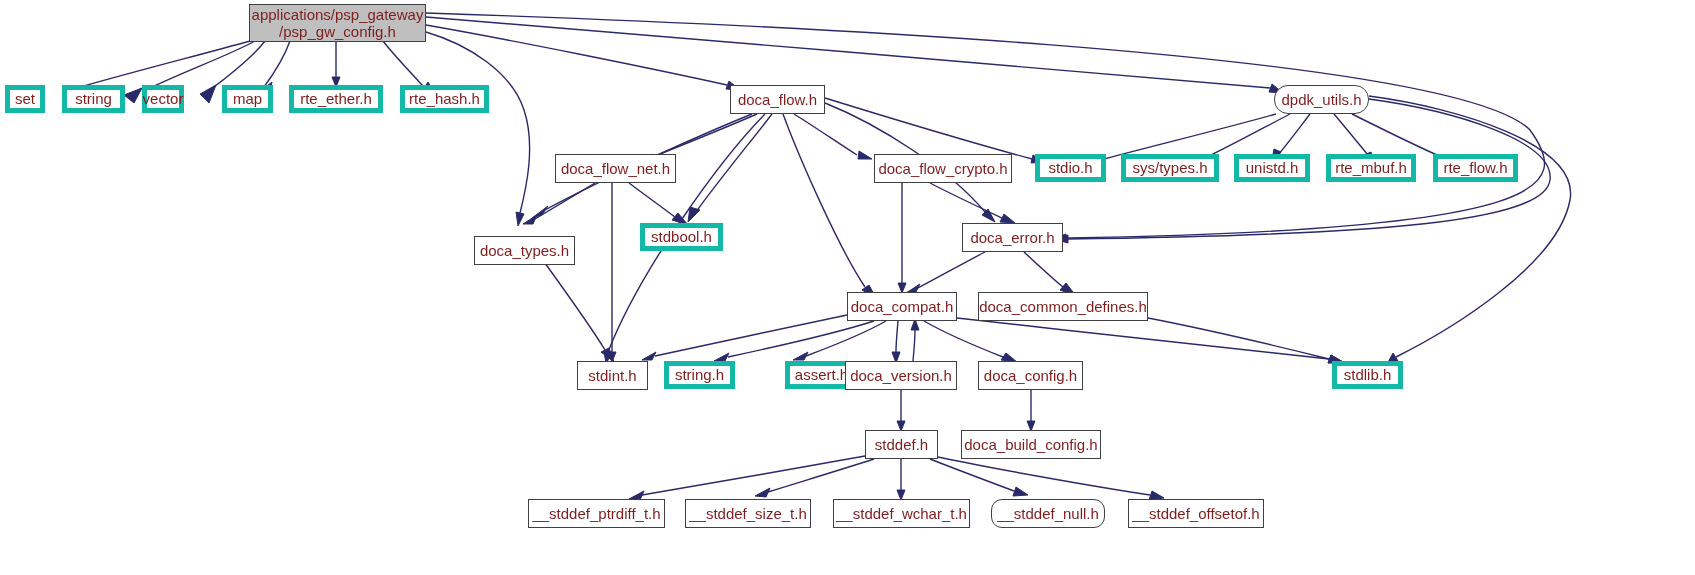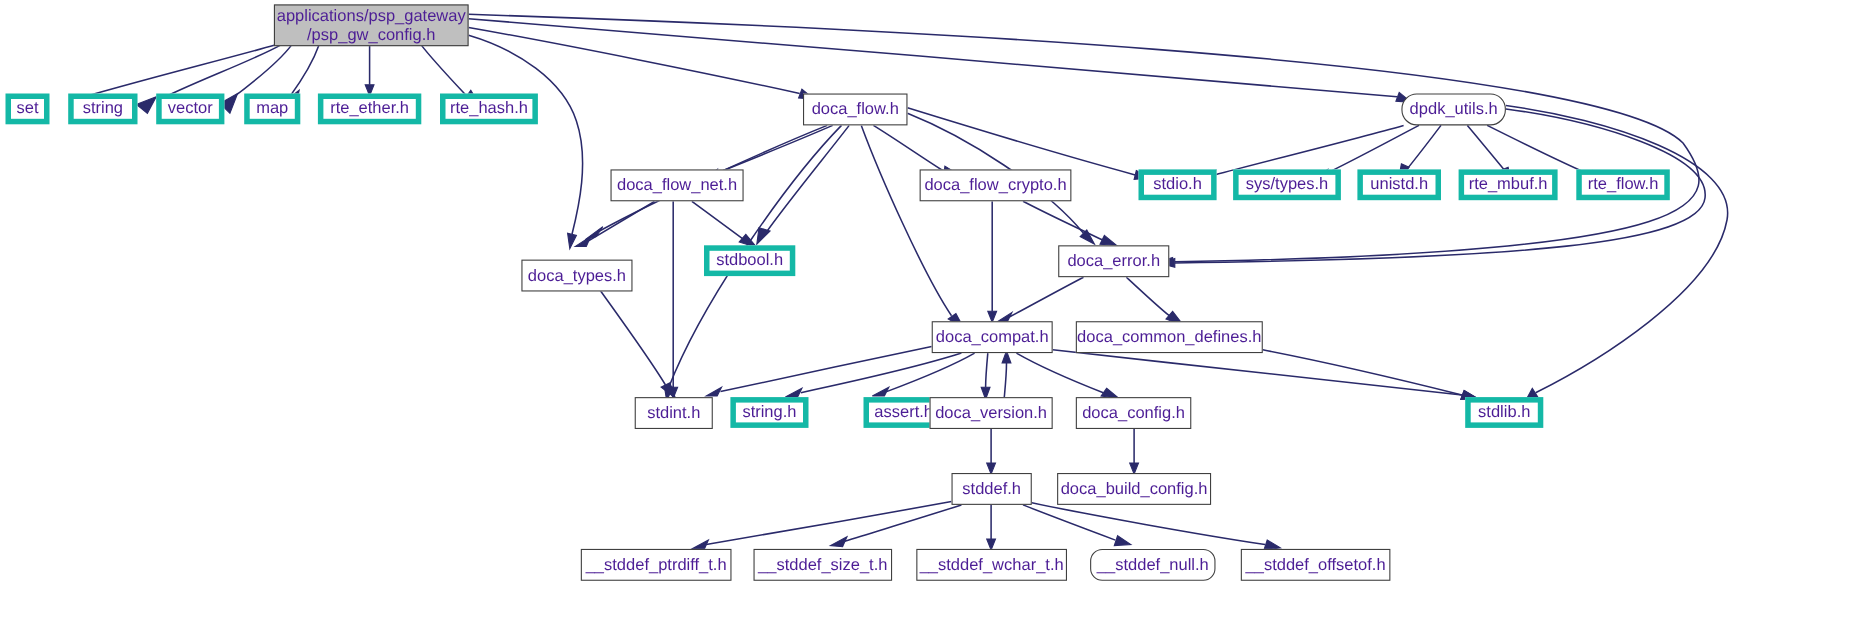--- a/index.html
+++ b/index.html
@@ -24,21 +24,21 @@
   }
   .node {
     position: absolute;
     box-sizing: border-box;
     display: flex;
     align-items: center;
     justify-content: center;
     text-align: center;
     line-height: 1.15;
     white-space: pre;
-    color: #4c1d95;
+    color: #7f1d1d;
     background: #ffffff;
     z-index: 2;
   }
   .node.ext {
     border: 5px solid #14b8a6;
     font-size: 15px;
   }
   .node.doca {
     border: 1.3px solid #404040;
     font-size: 15px;
@@ -245,33 +245,33 @@
       <g>
         <path d="M 938,457 C 990,468 1090,486 1150,495" fill="none" stroke="#2a2a6a" stroke-width="1.4"></path>
         <polygon points="1152,491 1164,498 1149,500" fill="#2a2a6a" stroke="#2a2a6a" stroke-width="1"></polygon>
       </g>
     </svg>
   <div id="nodes-layer">
       <div class="node root" style="left: 249px; top: 4px; width: 177px; height: 38px;">applications/psp_gateway
 /psp_gw_config.h</div>
       <div class="node ext" style="left: 5px; top: 85px; width: 40px; height: 28px;">set</div>
       <div class="node ext" style="left: 62px; top: 85px; width: 63px; height: 28px;">string</div>
-      <div class="node ext" style="left: 142px; top: 85px; width: 62px; height: 28px;">vector</div>
+      <div class="node ext" style="left: 142px; top: 85px; width: 42px; height: 28px;">vector</div>
       <div class="node ext" style="left: 222px; top: 85px; width: 51px; height: 28px;">map</div>
       <div class="node ext" style="left: 289px; top: 85px; width: 94px; height: 28px;">rte_ether.h</div>
       <div class="node ext" style="left: 400px; top: 85px; width: 89px; height: 28px;">rte_hash.h</div>
       <div class="node doca" style="left: 730px; top: 85px; width: 95px; height: 29px;">doca_flow.h</div>
       <div class="node doca" style="left: 1274px; top: 85px; width: 95px; height: 29px; border-radius: 14px;">dpdk_utils.h</div>
       <div class="node ext" style="left: 1035px; top: 154px; width: 71px; height: 28px;">stdio.h</div>
       <div class="node ext" style="left: 1121px; top: 154px; width: 98px; height: 28px;">sys/types.h</div>
       <div class="node ext" style="left: 1234px; top: 154px; width: 76px; height: 28px;">unistd.h</div>
       <div class="node ext" style="left: 1326px; top: 154px; width: 90px; height: 28px;">rte_mbuf.h</div>
       <div class="node ext" style="left: 1433px; top: 154px; width: 85px; height: 28px;">rte_flow.h</div>
       <div class="node doca" style="left: 555px; top: 154px; width: 121px; height: 29px;">doca_flow_net.h</div>
-      <div class="node doca" style="left: 836px; top: 154px; width: 138px; height: 29px;">doca_flow_crypto.h</div>
+      <div class="node doca" style="left: 874px; top: 154px; width: 138px; height: 29px;">doca_flow_crypto.h</div>
       <div class="node doca" style="left: 474px; top: 236px; width: 101px; height: 29px;">doca_types.h</div>
       <div class="node ext" style="left: 640px; top: 223px; width: 83px; height: 28px;">stdbool.h</div>
       <div class="node doca" style="left: 962px; top: 223px; width: 101px; height: 29px;">doca_error.h</div>
       <div class="node doca" style="left: 847px; top: 292px; width: 110px; height: 29px;">doca_compat.h</div>
       <div class="node doca" style="left: 978px; top: 292px; width: 170px; height: 29px;">doca_common_defines.h</div>
       <div class="node doca" style="left: 577px; top: 361px; width: 71px; height: 29px;">stdint.h</div>
       <div class="node ext" style="left: 664px; top: 361px; width: 71px; height: 28px;">string.h</div>
       <div class="node ext" style="left: 753px; top: 361px; width: 73px; height: 28px; margin-left: 32px;">assert.h</div>
       <div class="node doca" style="left: 845px; top: 361px; width: 112px; height: 29px;">doca_version.h</div>
       <div class="node doca" style="left: 978px; top: 361px; width: 105px; height: 29px;">doca_config.h</div>

